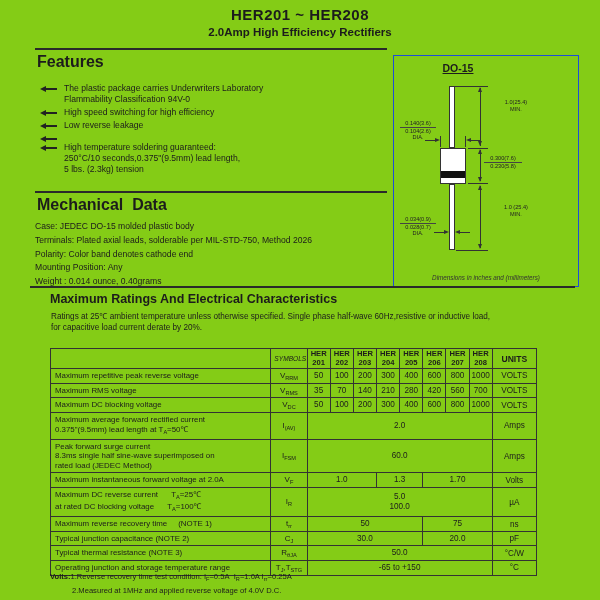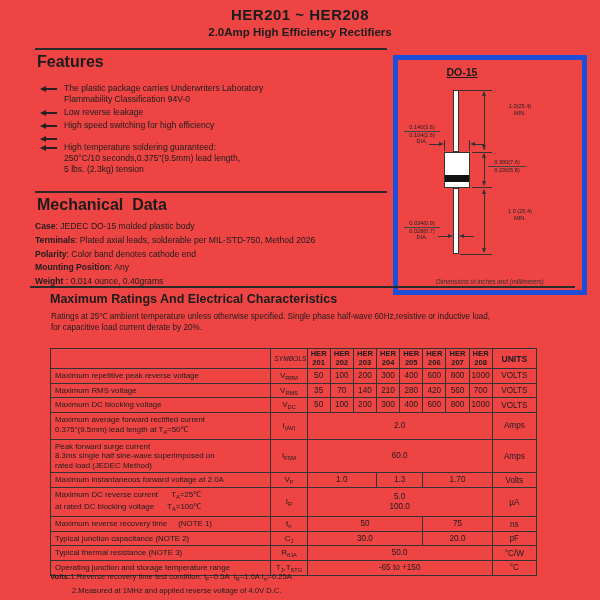--- a/index.html
+++ b/index.html
@@ -1,16 +1,16 @@
 <!DOCTYPE html>
 <html><head>
 <meta charset="utf-8">
 <style>
   html,body{margin:0;padding:0;background:#f4f4f4;}
-  .page{position:relative;width:600px;height:600px;background:#ef4444;outline:1px solid #ddd;
+  .page{position:relative;width:600px;height:600px;background:#84cc16;outline:1px solid #ddd;
         font-family:"Liberation Sans",sans-serif;color:#1c1c1c;overflow:hidden;}
   
   .doc-header{position:absolute;top:6px;left:0;width:100%;text-align:center;}
   .doc-title{font-size:15px;font-weight:bold;letter-spacing:.5px;}
   .doc-subtitle{font-size:11.5px;font-weight:bold;margin-top:3px;}
   
   .rule{position:absolute;background:#2a2a2a;}
   
   .features{position:absolute;left:35px;top:48px;width:352px;}
   .sec-rule{height:2px;background:#2a2a2a;width:100%;}
@@ -18,23 +18,23 @@
   .feat-list{margin:12px 0 3px 10px;padding:0;list-style:none;}
   .feat-list li{display:flex;margin-bottom:2px;}
   .bullet{flex:0 0 12px;position:relative;height:2px;background:#222;margin:5px 7px 0 0;}
   .bullet::before{content:'';position:absolute;left:-5px;top:-2.5px;width:0;height:0;
      border-right:6px solid #222;border-top:3.5px solid transparent;border-bottom:3.5px solid transparent;}
   .feat-text{font-size:8.6px;line-height:11px;}
   
   .mech{position:absolute;left:35px;top:191px;width:352px;}
   .mech-lines{margin-top:6px;}
   .mech-line{font-size:8.6px;line-height:13.8px;}
-  .mech-line b{font-weight:bold;}
-  
-  .do15{position:absolute;left:393px;top:55px;width:184px;height:230px;border:5px solid #1d4ed8;}
+  .mech-line b{font-weight:normal;}
+  
+  .do15{position:absolute;left:393px;top:55px;width:184px;height:230px;border:1px solid #1d4ed8;}
   .do15-title{position:absolute;top:6px;left:0;width:128px;text-align:center;font-size:10.5px;
       font-weight:bold;text-decoration:underline;}
   .lead{position:absolute;left:55px;width:6px;border:1px solid #333;background:#fff;box-sizing:border-box;}
   .lead-top{top:30px;height:62px;}
   .lead-bottom{top:128px;height:66px;}
   .dbody{position:absolute;left:46px;top:92px;width:26px;height:36px;border:1px solid #333;background:#fff;box-sizing:border-box;}
   .band{position:absolute;left:0;right:0;bottom:5px;height:7px;background:#111;}
   .hline{position:absolute;height:1px;background:#333;}
   .vline{position:absolute;width:1px;background:#333;}
   .arr{position:absolute;width:0;height:0;}
@@ -88,27 +88,27 @@
         <li>
           <span class="bullet"></span>
           <div class="feat-text">
             <div>The plastic package carries Underwriters Laboratory</div>
             <div>Flammability Classification 94V-0</div>
           </div>
         </li>
         <li>
           <span class="bullet"></span>
           <div class="feat-text">
+            <div>High speed switching for high efficiency</div>
+          </div>
+        </li>
+        <li>
+          <span class="bullet"></span>
+          <div class="feat-text">
             <div>Low reverse leakage</div>
-          </div>
-        </li>
-        <li>
-          <span class="bullet"></span>
-          <div class="feat-text">
-            <div>High speed switching for high efficiency</div>
           </div>
         </li>
         <li>
           <span class="bullet"></span>
         </li>
         <li>
           <span class="bullet"></span>
           <div class="feat-text">
             <div>High temperature soldering guaranteed:</div>
             <div>250°C/10 seconds,0.375"(9.5mm) lead length,</div>

